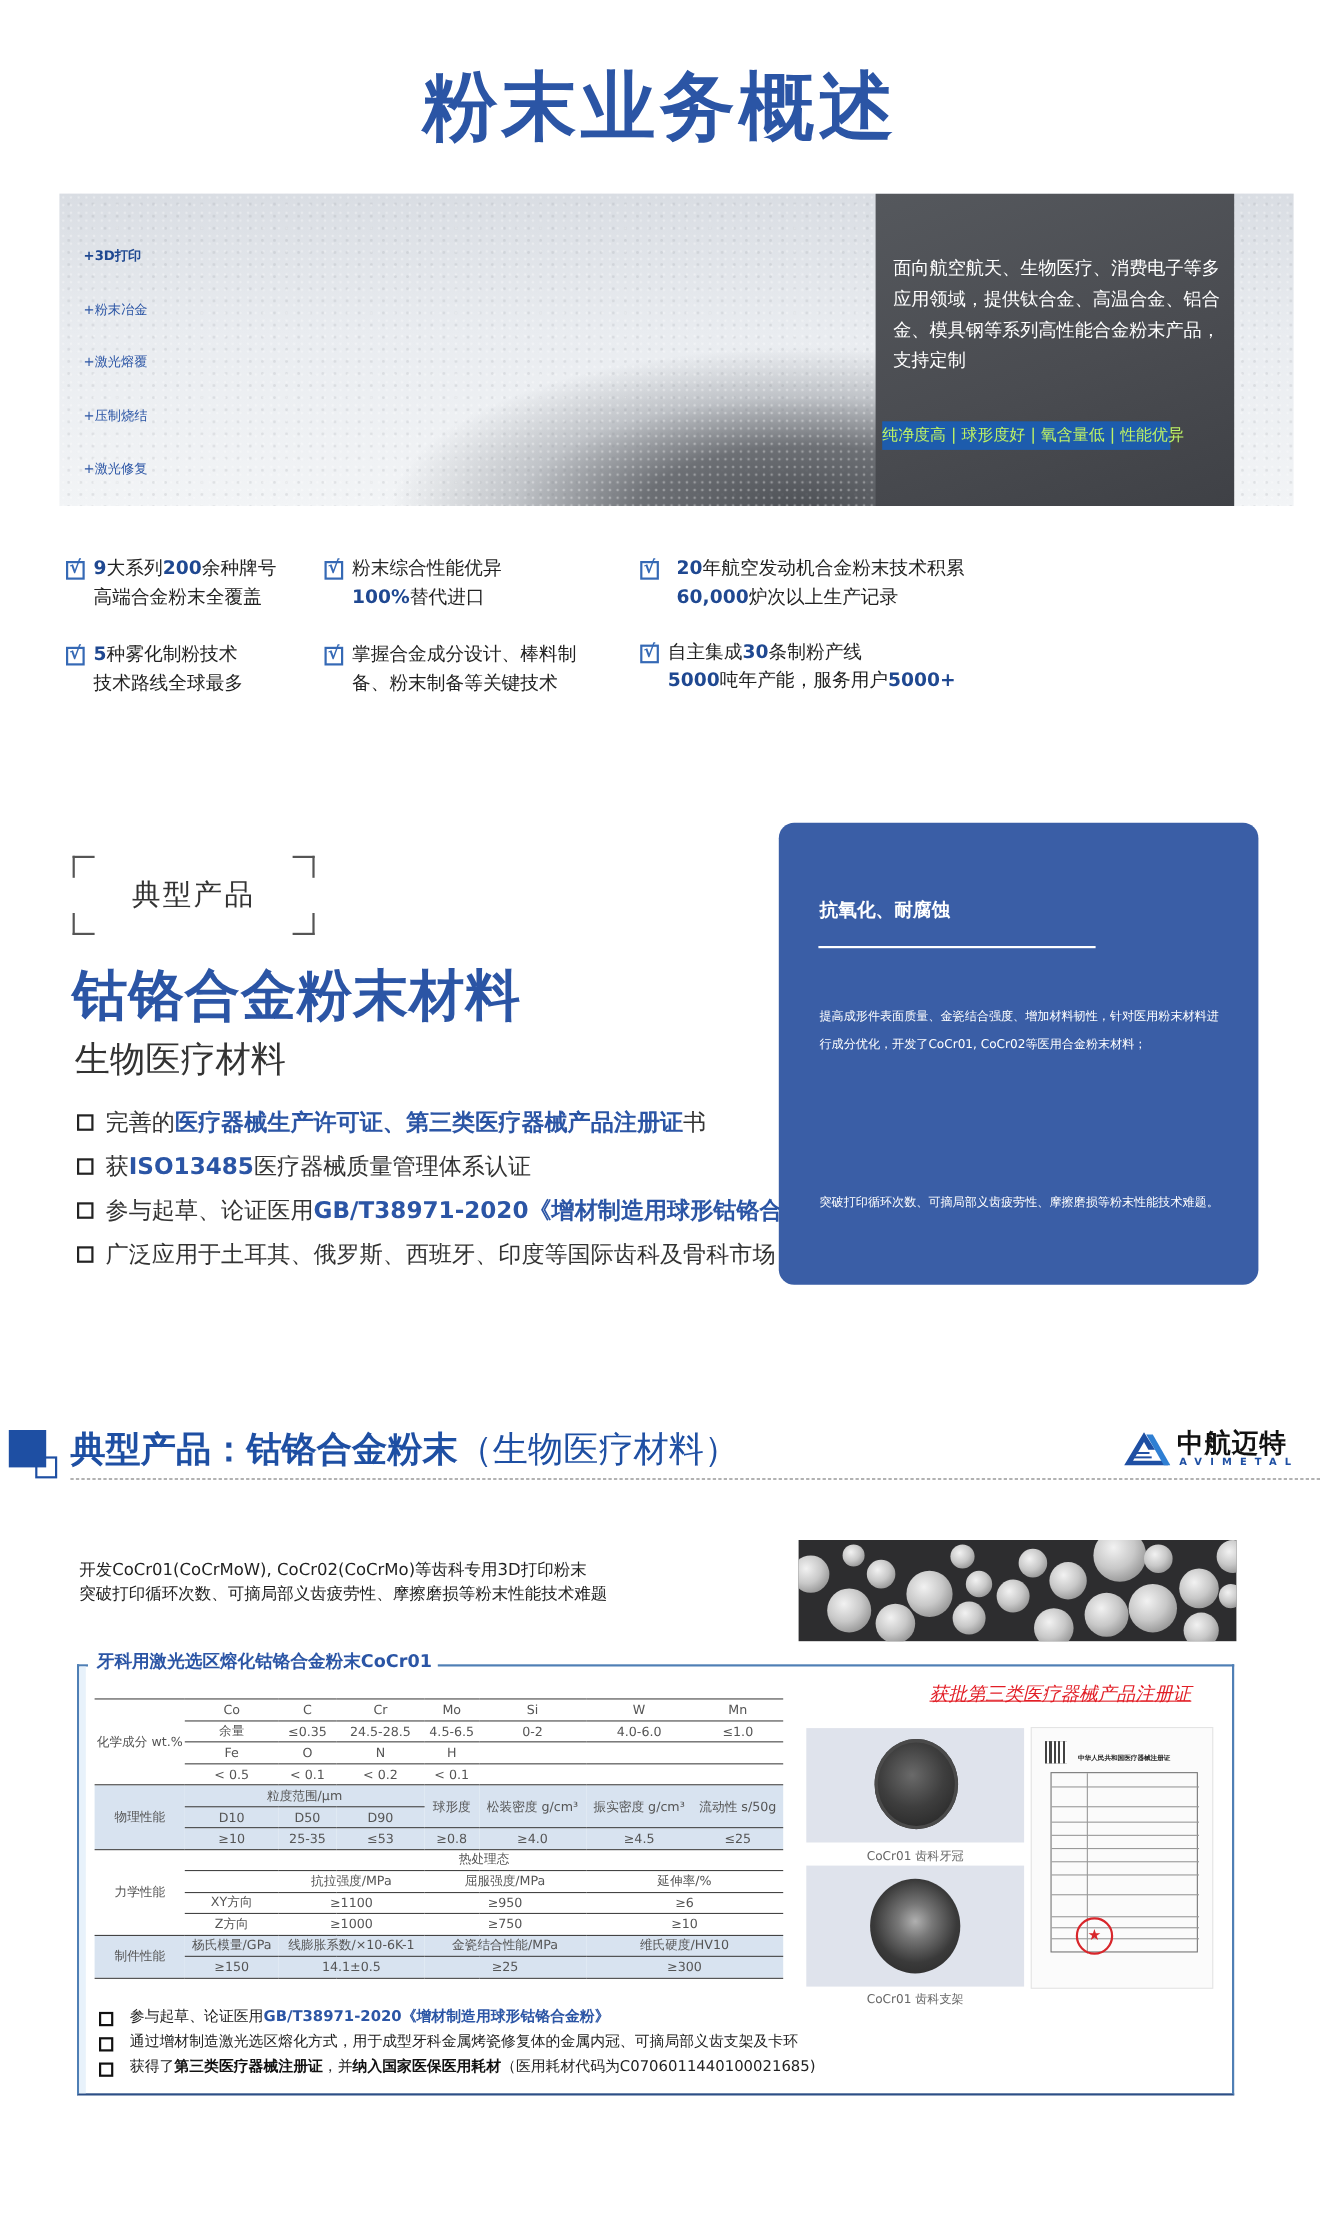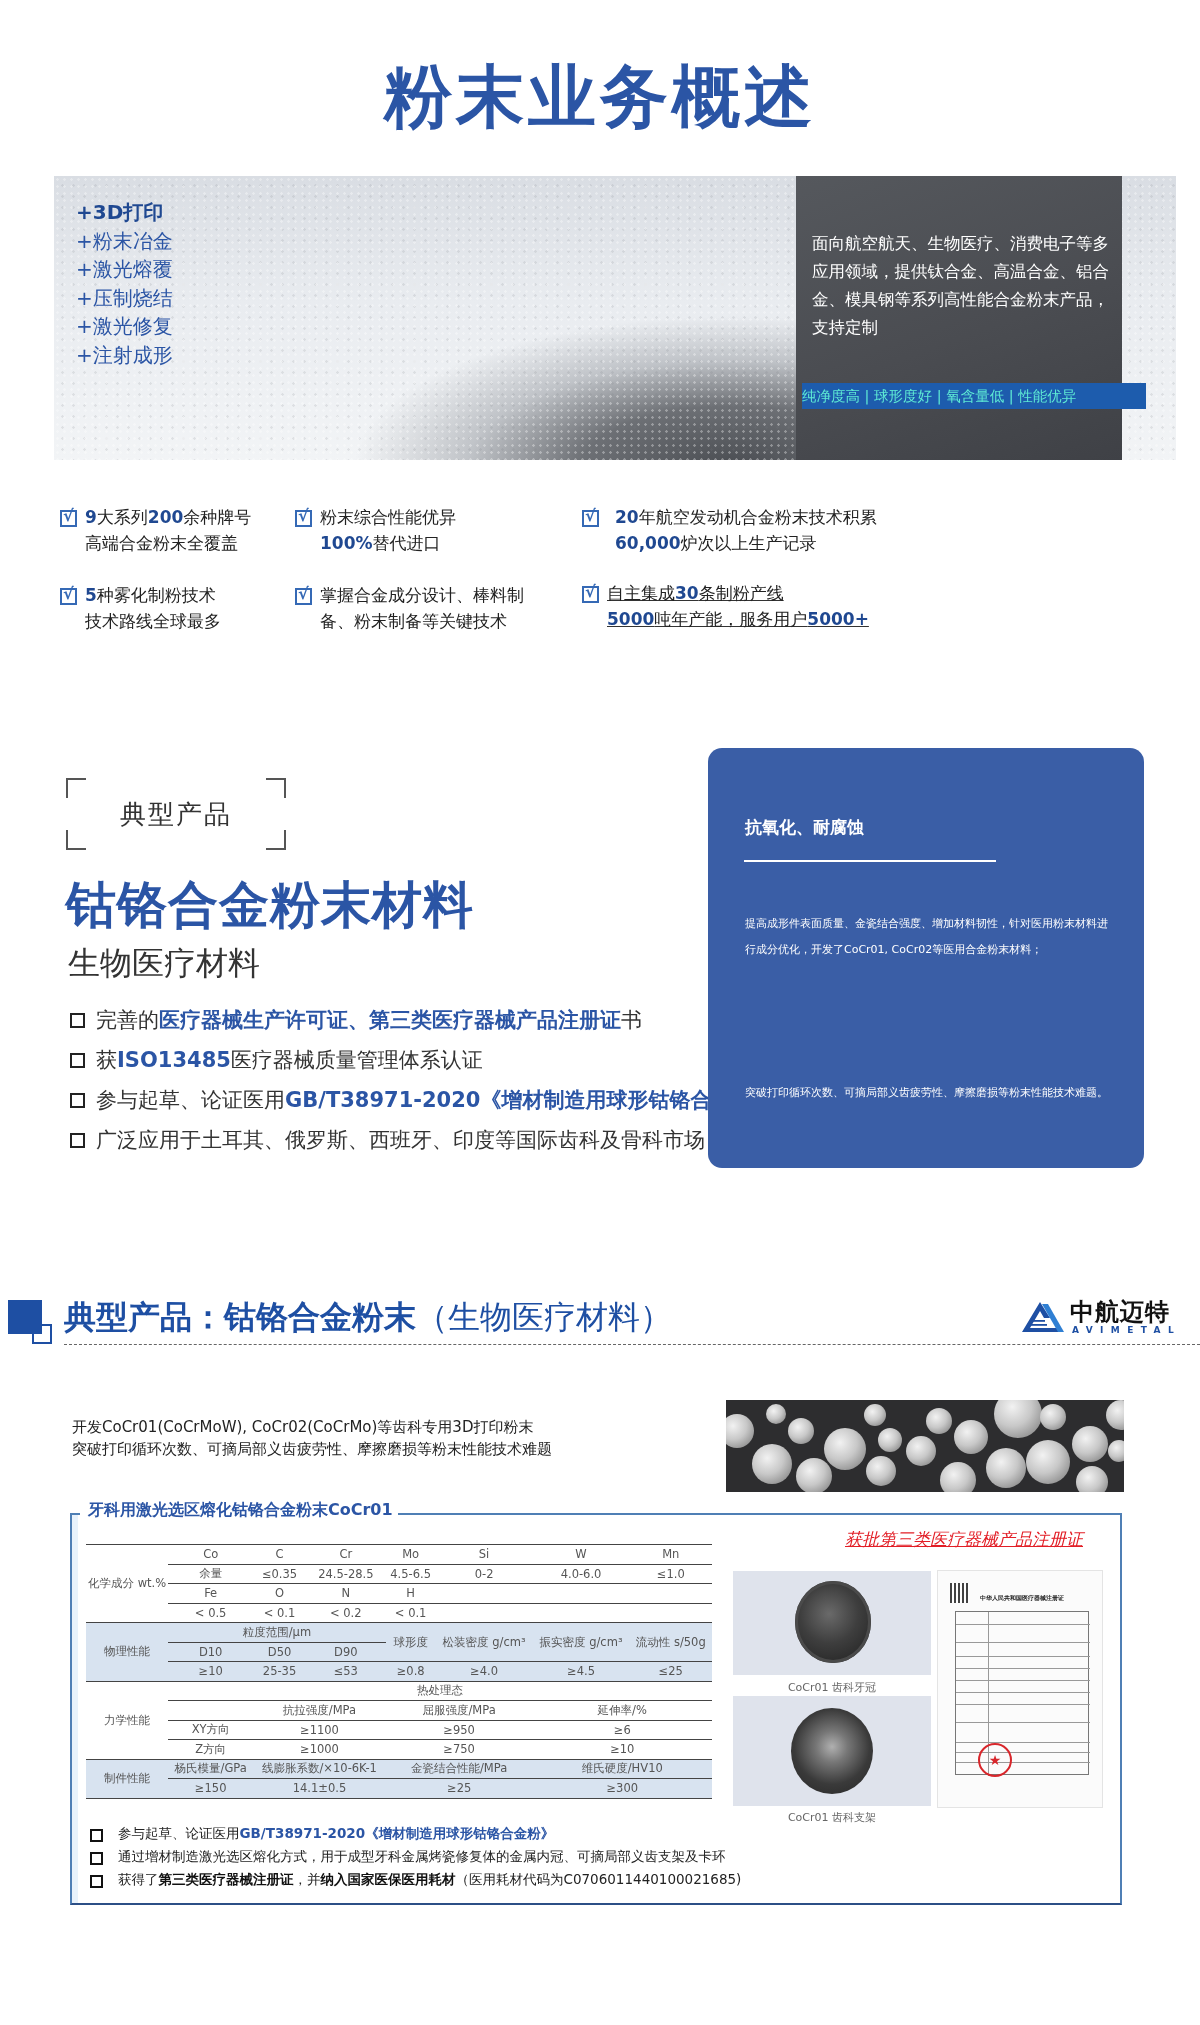--- a/index.html
+++ b/index.html
@@ -11,26 +11,26 @@
   .main-title { left: 0; top: 52px; width: 1200px; text-align: center; font-size: 68px; font-weight: bold; color: #2b55a5; letter-spacing: 4px; }
 
   
   .hero { left: 54px; top: 176px; width: 1122px; height: 284px; overflow: hidden;
     background: radial-gradient(ellipse 380px 150px at 680px 290px, #4a4d52 0%, #6d7075 40%, rgba(160,164,170,0.6) 70%, rgba(220,224,230,0) 100%),
                 linear-gradient(180deg, #d9dde3 0%, #e9ecf0 45%, #f2f4f6 100%); }
   .hero-speckle { position: absolute; inset: 0;
     background-image: radial-gradient(rgba(255,255,255,0.55) 1px, transparent 1.5px), radial-gradient(rgba(120,124,130,0.25) 1px, transparent 1.5px);
     background-size: 7px 7px, 11px 11px; background-position: 0 0, 3px 4px; opacity: 0.6; }
   .hero-list { position: absolute; left: 22px; top: 22px; }
-  .hero-list li { list-style: none; font-size: 20px; color: #2b55a5; line-height: 28.5px; }
+  .hero-list li { list-style: none; font-size: 12px; color: #2b55a5; line-height: 28.5px; margin-top: 20px; }
   .hero-list li.bold { font-weight: bold; color: #1f4891; }
   .hero-panel { position: absolute; left: 742px; top: 0; width: 326px; height: 284px;
     background: linear-gradient(160deg, #55585d 0%, #4a4c51 55%, #3f4146 100%); }
   .hero-panel-text { position: absolute; left: 16px; top: 54px; width: 300px; color: #fff; font-size: 16.5px; line-height: 28px; }
-  .hero-panel-tags { position: absolute; left: 6px; top: 207px; width: 344px; height: 26px; background: #1d5cad; color: #5eead4; font-size: 14.5px; line-height: 26px; text-align: left; white-space: nowrap; }
+  .hero-panel-tags { position: absolute; left: 6px; top: 207px; width: 262px; height: 26px; background: #1d5cad; color: #bef264; font-size: 14.5px; line-height: 26px; text-align: left; white-space: nowrap; }
 
   
   .feat { position: absolute; display: flex; gap: 8px; }
   .check { width: 17px; height: 17px; border: 2px solid #3569b5; position: relative; margin-top: 6px; flex: 0 0 auto; }
   .check::after { content: "√"; position: absolute; left: 1px; top: -6px; font-size: 16px; color: #3569b5; font-weight: bold; }
   .feat-lines { font-size: 17px; line-height: 26px; color: #222; }
   .feat-lines b { color: #1f4891; }
 
   
   .bracket { left: 66px; top: 778px; width: 220px; height: 72px; }
@@ -150,21 +150,21 @@
     <div>技术路线全球最多</div>
   </div>
 </div>
 <div class="feat" style="left:295px;top:582px;">
   <span class="check"></span>
   <div class="feat-lines">
     <div>掌握合金成分设计、棒料制</div>
     <div>备、粉末制备等关键技术</div>
   </div>
 </div>
-<div class="feat" style="left:582px;top:580px;text-decoration:underline;">
+<div class="feat" style="left:582px;top:580px;">
   <span class="check"></span>
   <div class="feat-lines">
     <div><span>自主集成</span><b>30</b><span>条制粉产线</span></div>
     <div><b>5000</b><span>吨年产能，服务用户</span><b>5000+</b></div>
   </div>
 </div>
 
 <div class="abs bracket">
   <span class="c tl"></span>
   <span class="c tr"></span>

